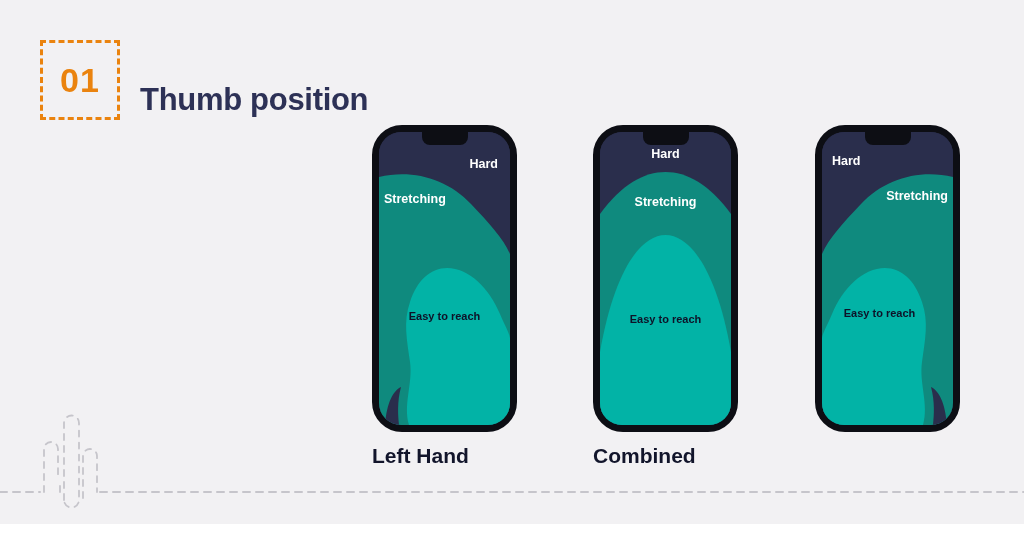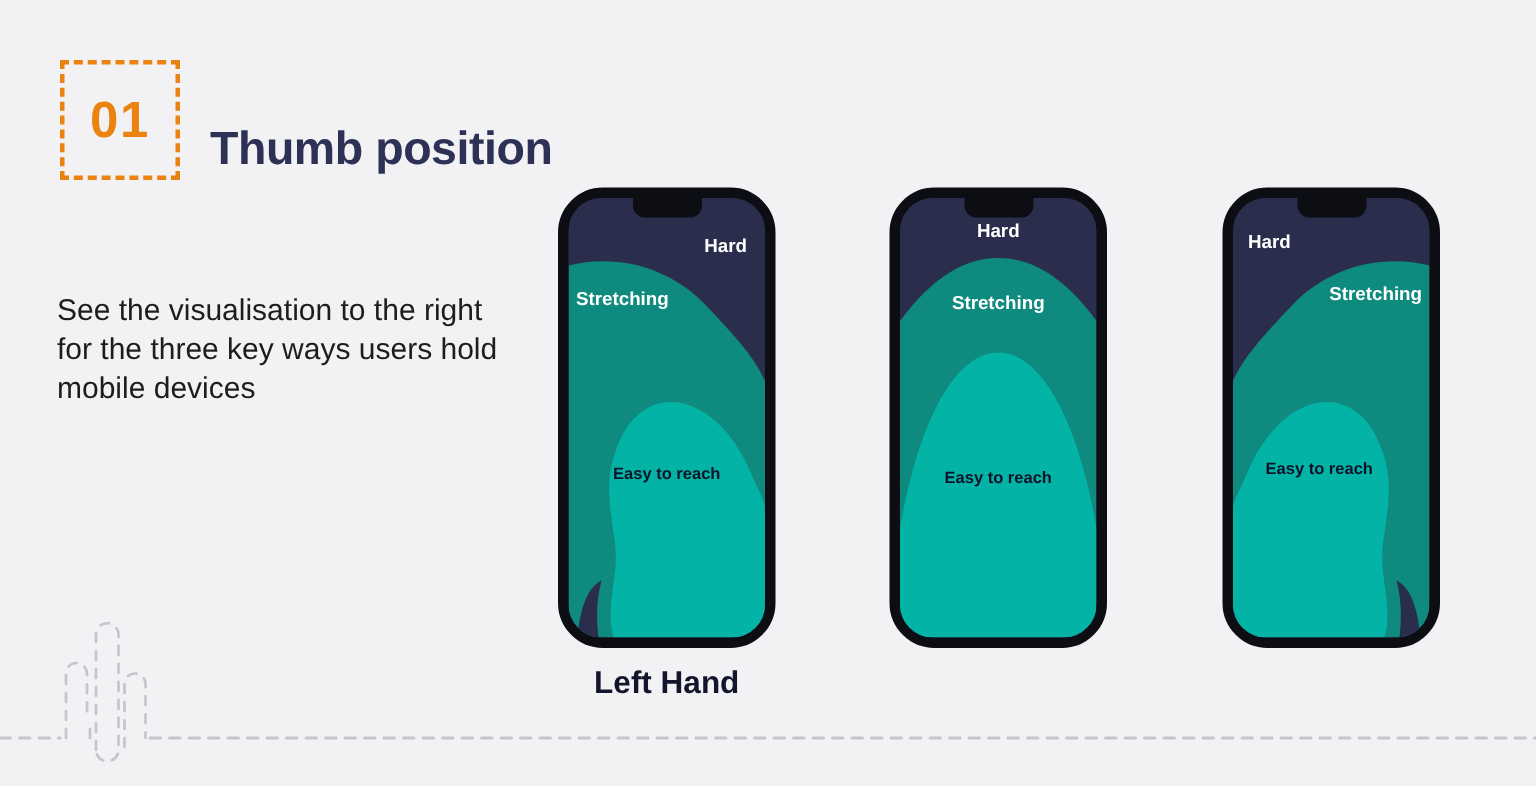--- a/index.html
+++ b/index.html
@@ -106,21 +106,20 @@
   .phone--combined .zl-easy    { top: 181px; left: 0; right: 0; text-align: center; }
 
   .phone--right .zl-hard       { top: 22px; left: 10px; }
   .phone--right .zl-stretch    { top: 57px; right: 5px; }
   .phone--right .zl-easy       { top: 175px; left: 0; right: 16px; text-align: center; }
 
   .phone-caption {
     position: absolute;
     top: 319px;
     width: 100%;
-    text-align: center;
     font-size: 21px;
     font-weight: 700;
     color: var(--caption-text, #12152b);
     white-space: nowrap;
   }
 
   
   .decoration {
     position: absolute;
     left: 0; top: 412px;
@@ -139,21 +138,20 @@
 </head>
 <body>
 
 <div class="canvas">
 
   <div class="step-box">
     <span class="step-number">01</span>
   </div>
   <h1 class="page-title">Thumb position</h1>
 
-  <p class="intro-text">See the visualisation to the right for the three key ways users hold mobile devices</p>
 
   <div class="phone phone--left">
     <div class="phone-body">
       <div class="screen">
         <svg class="zones" width="131" height="293" viewBox="0 0 131 293">
           <rect class="fill-hard" x="0" y="0" width="131" height="293"></rect>
           <path class="fill-stretching" d="M0,45 C32,37 68,46 92,72 C110,91 124,106 131,122 L131,293 L0,293 Z"></path>
           <path class="fill-easy" d="M30,293 C24,272 34,252 31,230 C28,208 24,190 31,170 C38,148 52,136 68,136 C90,136 110,156 121,182 C126,194 130,200 131,206 L131,293 Z"></path>
           <path class="fill-hard" d="M6,293 C8,270 14,259 22,255 C18,270 19,283 20,293 Z"></path>
         </svg>
@@ -173,20 +171,21 @@
           <rect class="fill-hard" x="0" y="0" width="131" height="293"></rect>
           <path class="fill-stretching" d="M0,82 C22,52 44,40 65.5,40 C87,40 109,52 131,82 L131,293 L0,293 Z"></path>
           <path class="fill-easy" d="M0,220 C14,140 40,103 65.5,103 C91,103 117,140 131,220 L131,293 L0,293 Z"></path>
         </svg>
         <span class="zone-label zl-hard">Hard</span>
         <span class="zone-label zl-stretch">Stretching</span>
         <span class="zone-label zone-label--easy zl-easy">Easy to reach</span>
         <div class="notch"></div>
       </div>
     </div>
+    <div class="phone-caption">Combined</div>
   </div>
 
   <div class="phone phone--right">
     <div class="phone-body">
       <div class="screen">
         <svg class="zones" width="131" height="293" viewBox="0 0 131 293">
           <rect class="fill-hard" x="0" y="0" width="131" height="293"></rect>
           <g transform="translate(131 0) scale(-1 1)">
             <path class="fill-stretching" d="M0,45 C32,37 68,46 92,72 C110,91 124,106 131,122 L131,293 L0,293 Z"></path>
             <path class="fill-easy" d="M30,293 C24,272 34,252 31,230 C28,208 24,190 31,170 C38,148 52,136 68,136 C90,136 110,156 121,182 C126,194 130,200 131,206 L131,293 Z"></path>

